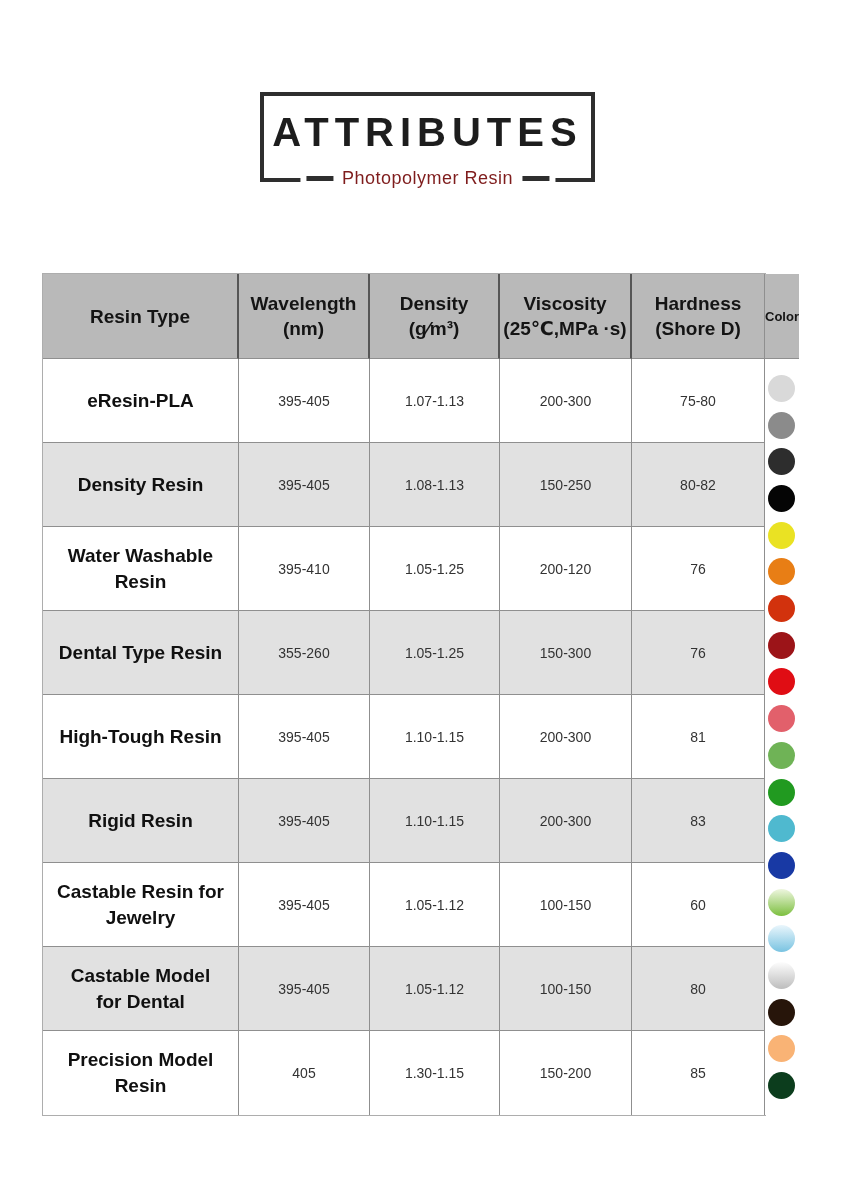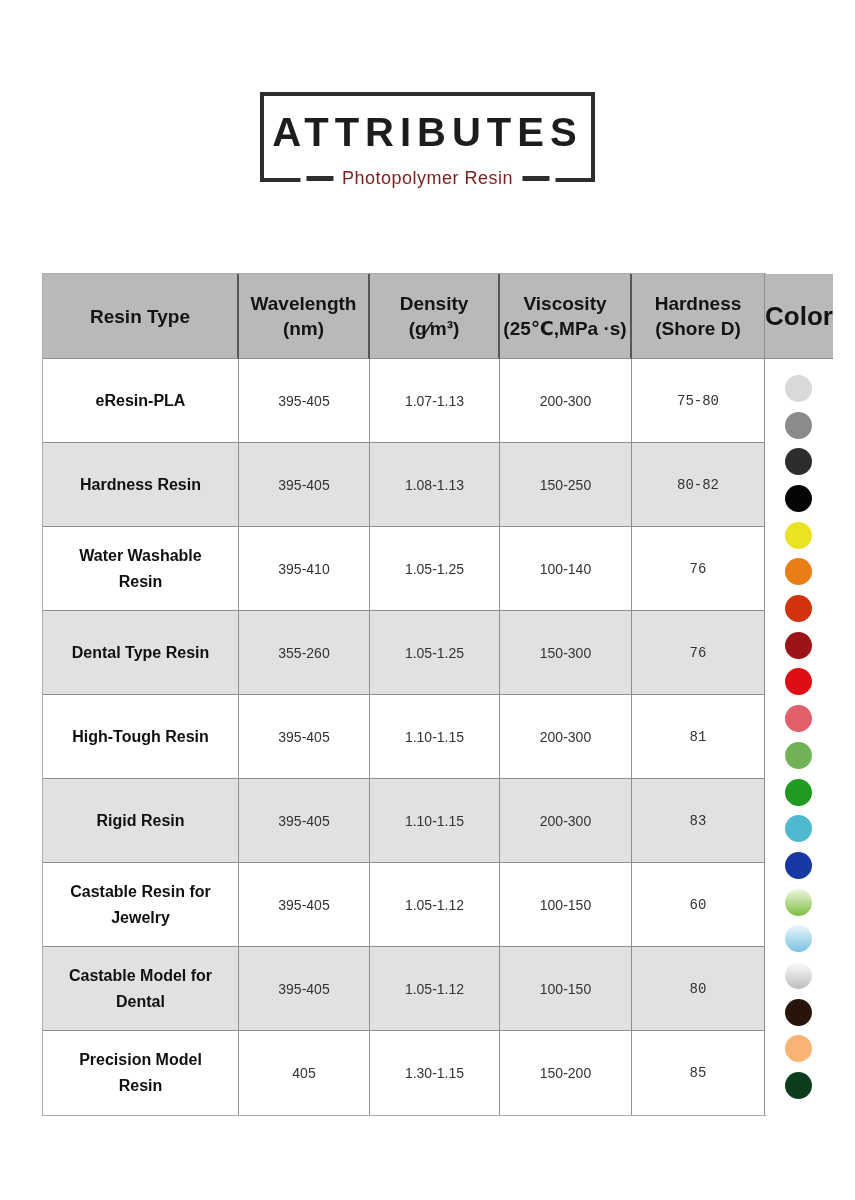--- a/index.html
+++ b/index.html
@@ -41,31 +41,31 @@
     font-size:19px; font-weight:bold; color:#141414; line-height:25px;
     text-align:center; white-space:nowrap;
   }
   .hcell:last-child { border-right:none; }
   .row { display:contents; }
   .cell {
     border-right:1px solid #8f8f8f; border-bottom:1px solid #8f8f8f;
     display:flex; align-items:center; justify-content:center; text-align:center;
     font-size:14px; color:#333333; background:#ffffff; padding:0 8px;
   }
-  .cell:nth-child(5) { border-right:none;font-family:Liberation Mono, monospace; }
+  .cell:nth-child(5) { border-right:none; }
   .row:nth-child(even) .cell { background:#e1e1e1; }
   .row:last-child .cell { border-bottom:none; }
-  .cell.resin-name { font-size:16px; font-weight:bold; color:#101010; line-height:26px; padding:0 14px; }
+  .cell.resin-name { font-size:19px; font-weight:bold; color:#101010; line-height:26px; padding:0 14px; }
 
   
   .color-col { width:132px; border-left:1px solid #8f8f8f; display:flex; flex-direction:column; }
   .color-head {
     height:85px; background:#b9b9b9; border-bottom:1px solid #8f8f8f;
     display:flex; align-items:center; justify-content:center;
-    font-size:26px; font-weight:bold; color:#141414;
+    font-size:13px; font-weight:bold; color:#141414;
   }
   .swatch-list {
     flex:1; display:flex; flex-direction:column; align-items:center;
     justify-content:center; gap:9.7px; background:#ffffff;
   }
   .dot { width:27px; height:27px; border-radius:50%; flex:0 0 auto; }
 </style>
 </head>
 <body>
 
@@ -107,31 +107,31 @@
 
       <div class="tbody">
         <div class="row">
           <div class="cell resin-name">eResin-PLA</div>
           <div class="cell">395-405</div>
           <div class="cell">1.07-1.13</div>
           <div class="cell">200-300</div>
           <div class="cell">75-80</div>
         </div>
         <div class="row">
-          <div class="cell resin-name">Hardness Resin</div>
+          <div class="cell resin-name">Density Resin</div>
           <div class="cell">395-405</div>
           <div class="cell">1.08-1.13</div>
           <div class="cell">150-250</div>
           <div class="cell">80-82</div>
         </div>
         <div class="row">
           <div class="cell resin-name">Water Washable Resin</div>
           <div class="cell">395-410</div>
           <div class="cell">1.05-1.25</div>
-          <div class="cell">100-140</div>
+          <div class="cell">200-120</div>
           <div class="cell">76</div>
         </div>
         <div class="row">
           <div class="cell resin-name">Dental Type Resin</div>
           <div class="cell">355-260</div>
           <div class="cell">1.05-1.25</div>
           <div class="cell">150-300</div>
           <div class="cell">76</div>
         </div>
         <div class="row">

